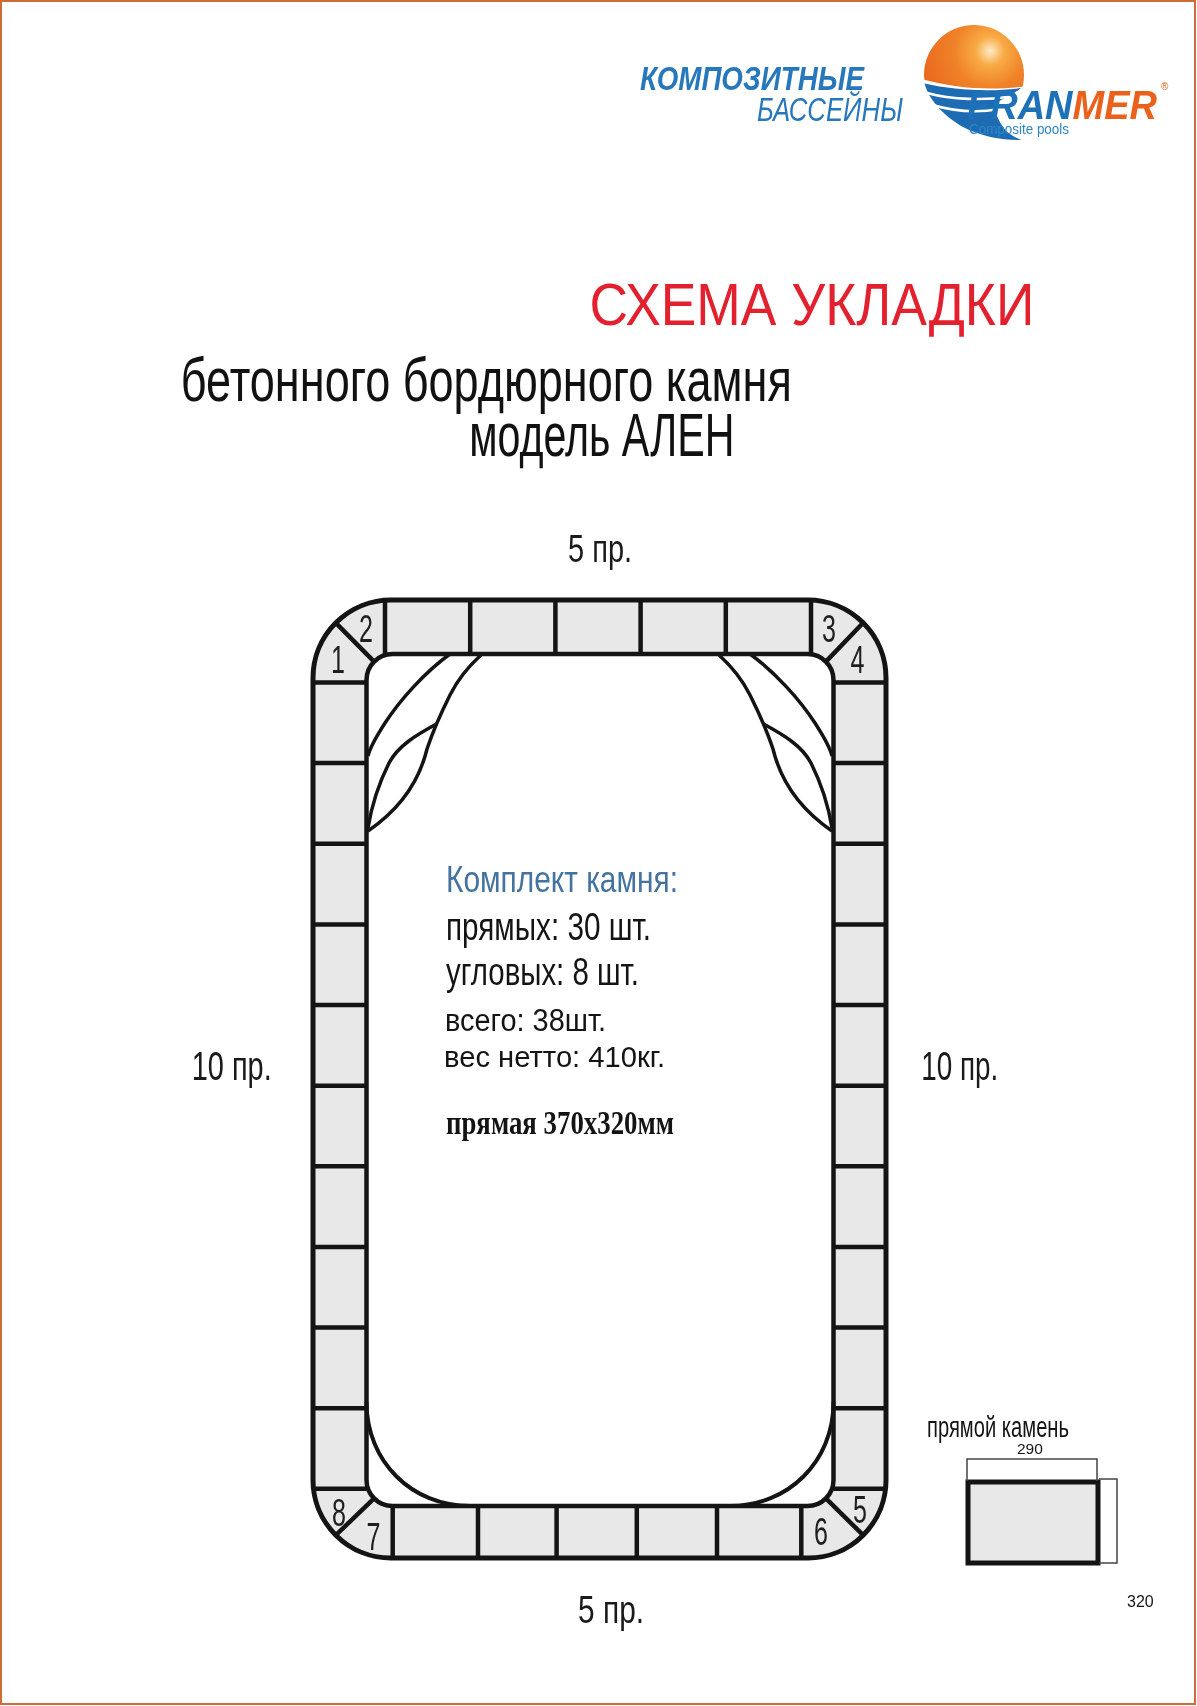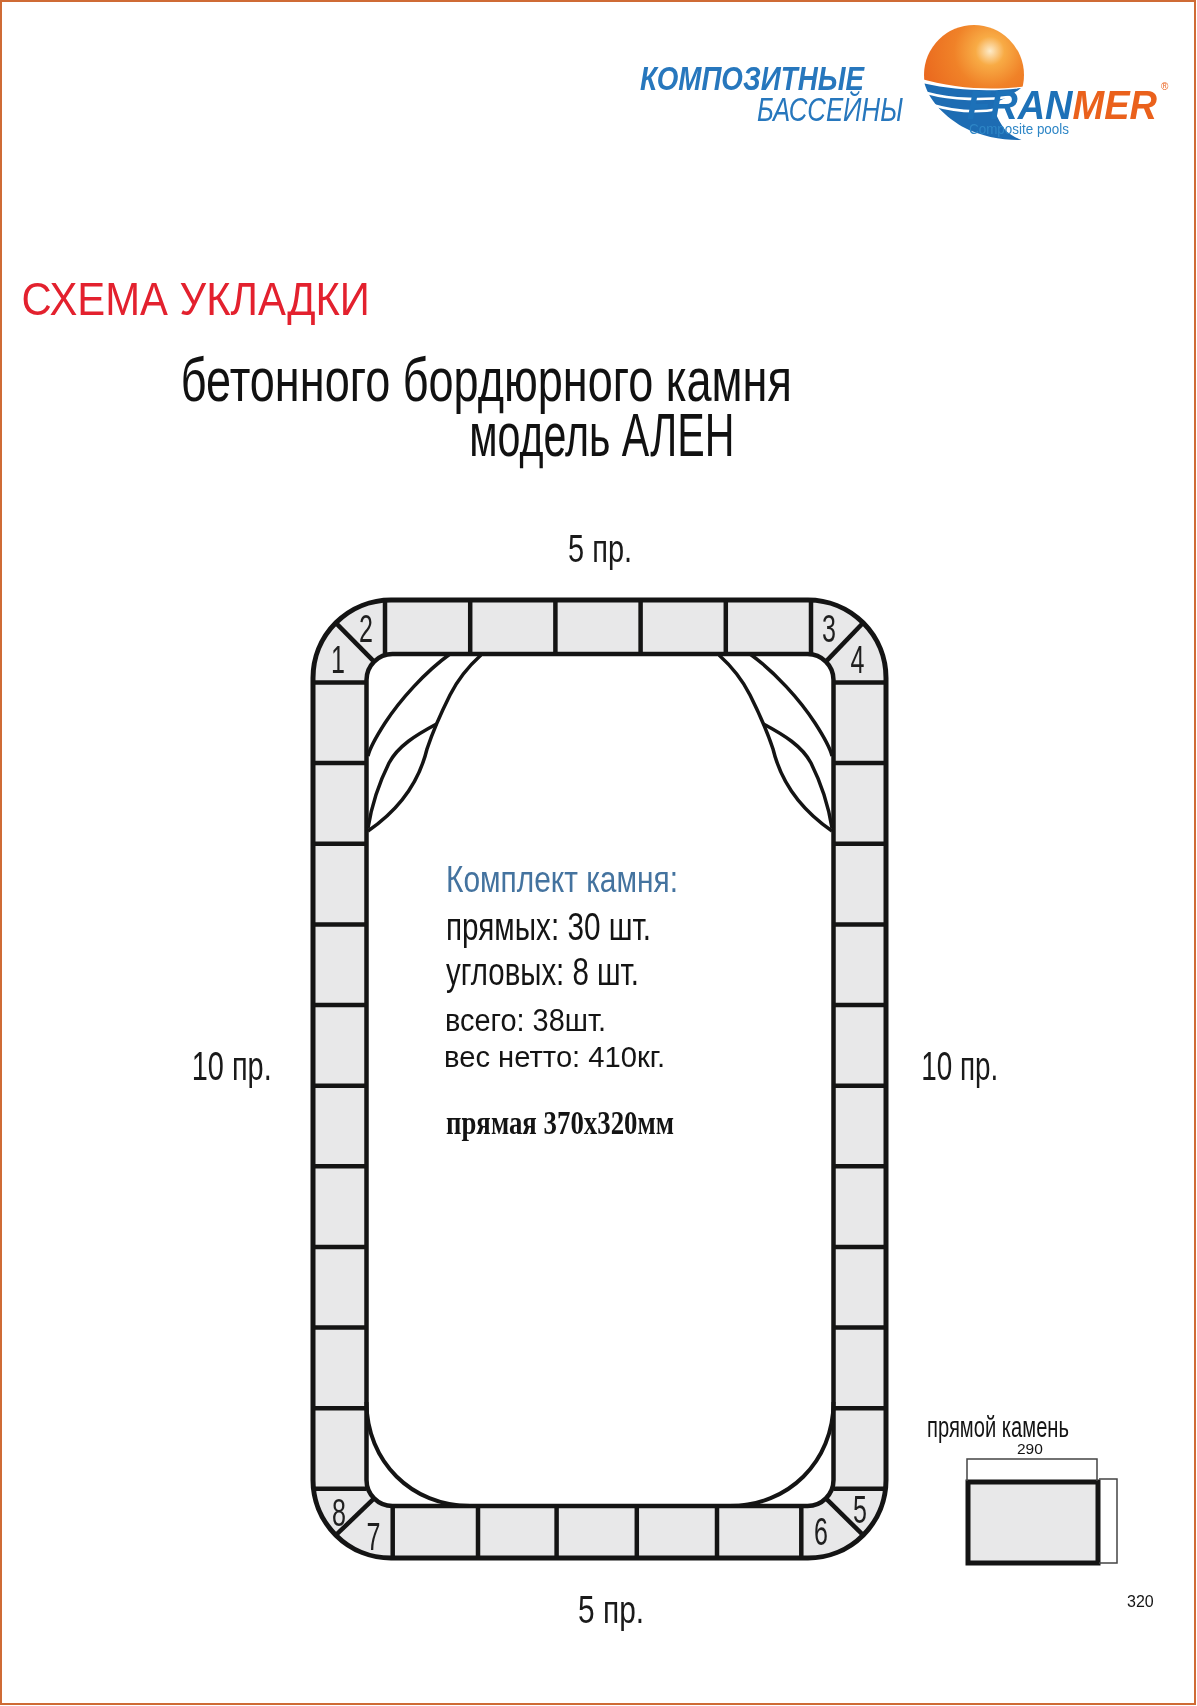--- a/index.html
+++ b/index.html
@@ -53,21 +53,21 @@
   <path d="M 27,83 C 52,90 85,90.5 112,86.5" fill="none" stroke="#ffffff" stroke-width="2.6"></path>
   <path d="M 31,94.5 C 54,101.5 78,103 99,99" fill="none" stroke="#ffffff" stroke-width="2.6"></path>
 </svg>
 
 <div class="abs" style="left:967px;top:85px;font-weight:bold;font-style:italic;font-size:40.5px;line-height:1;"><span class="cond" id="fm"><span style="color:#1d71b8">FRAN</span><span style="color:#ea611c">MER</span></span></div>
 
 <div class="abs" style="left:1161px;top:81px;color:#ea611c;font-size:10px;">®</div>
 
 <div class="abs" style="left:969px;top:122px;color:#2e86c6;font-size:14px;line-height:1;"><span class="cond" id="cp">Composite pools</span></div>
 
-<div class="abs" style="left:0;top:275px;width:1062px;text-align:left;color:#e3212e;font-size:47px;line-height:1;"><span class="cond" id="t1" style="transform-origin:50% 0;">СХЕМА УКЛАДКИ</span></div>
+<div class="abs" style="left:0;top:275px;width:1062px;text-align:right;color:#e3212e;font-size:60px;line-height:1;"><span class="cond" id="t1" style="transform-origin:50% 0;">СХЕМА УКЛАДКИ</span></div>
 
 <div class="abs" style="left:0;top:349px;width:973px;text-align:center;color:#111111;font-size:62px;line-height:1;"><span class="cond" id="t2" style="transform-origin:50% 0;">бетонного бордюрного камня</span></div>
 
 <div class="abs" style="left:3px;top:404px;width:1197px;text-align:center;color:#111111;font-size:62px;line-height:1;"><span class="cond" id="t3" style="transform-origin:50% 0;">модель АЛЕН</span></div>
 
 <svg class="abs" style="left:0;top:0;" width="1197" height="1706" viewBox="0 0 1197 1706">
   <g fill="none" stroke="#141414">
 
     <rect x="313" y="600" width="573" height="958" rx="78" ry="78" fill="#e8e8e9" stroke-width="5"></rect>
 

